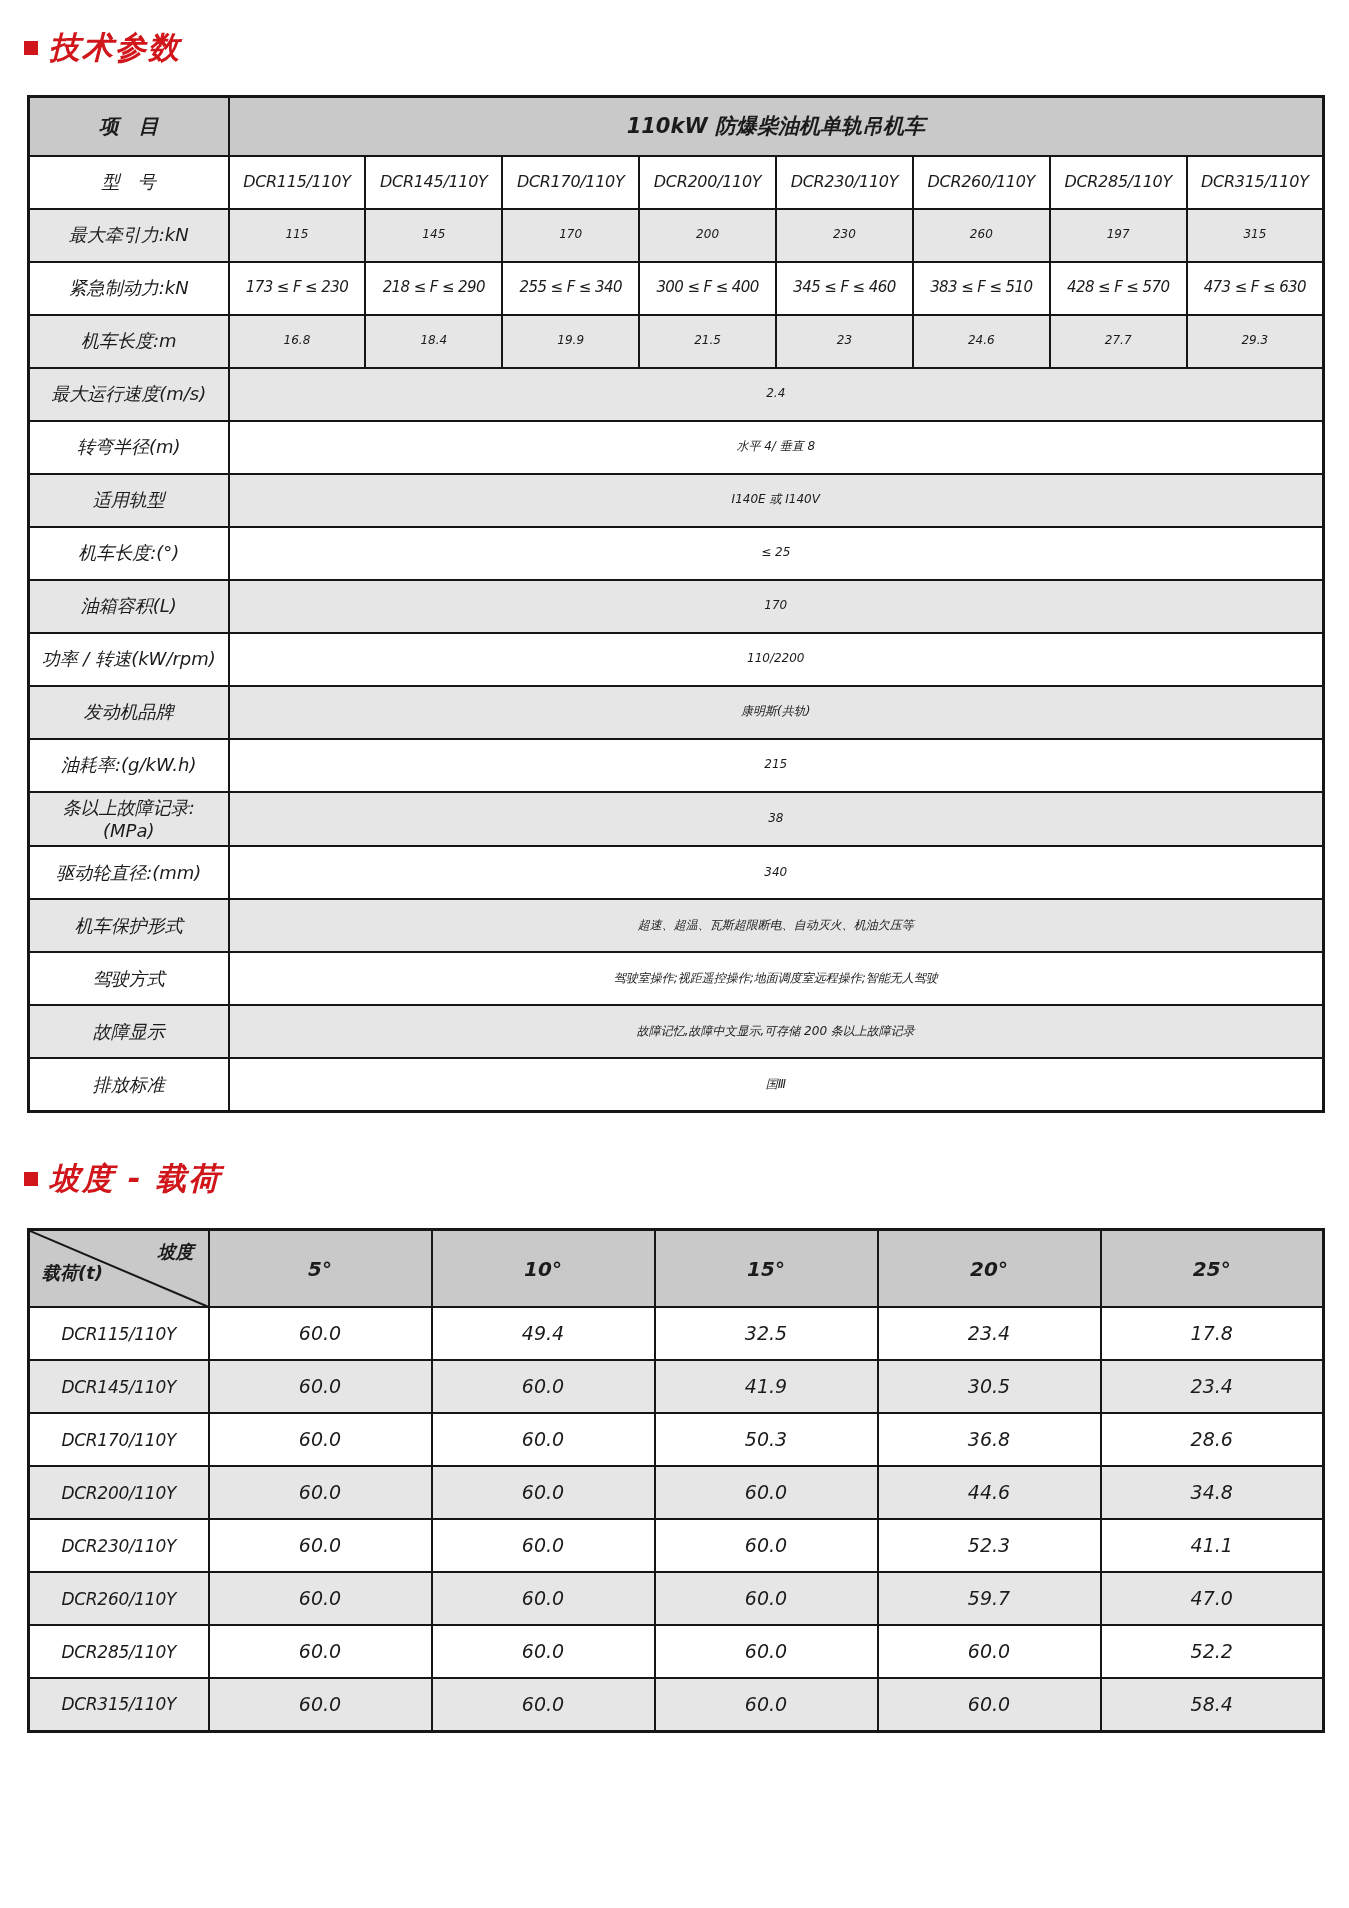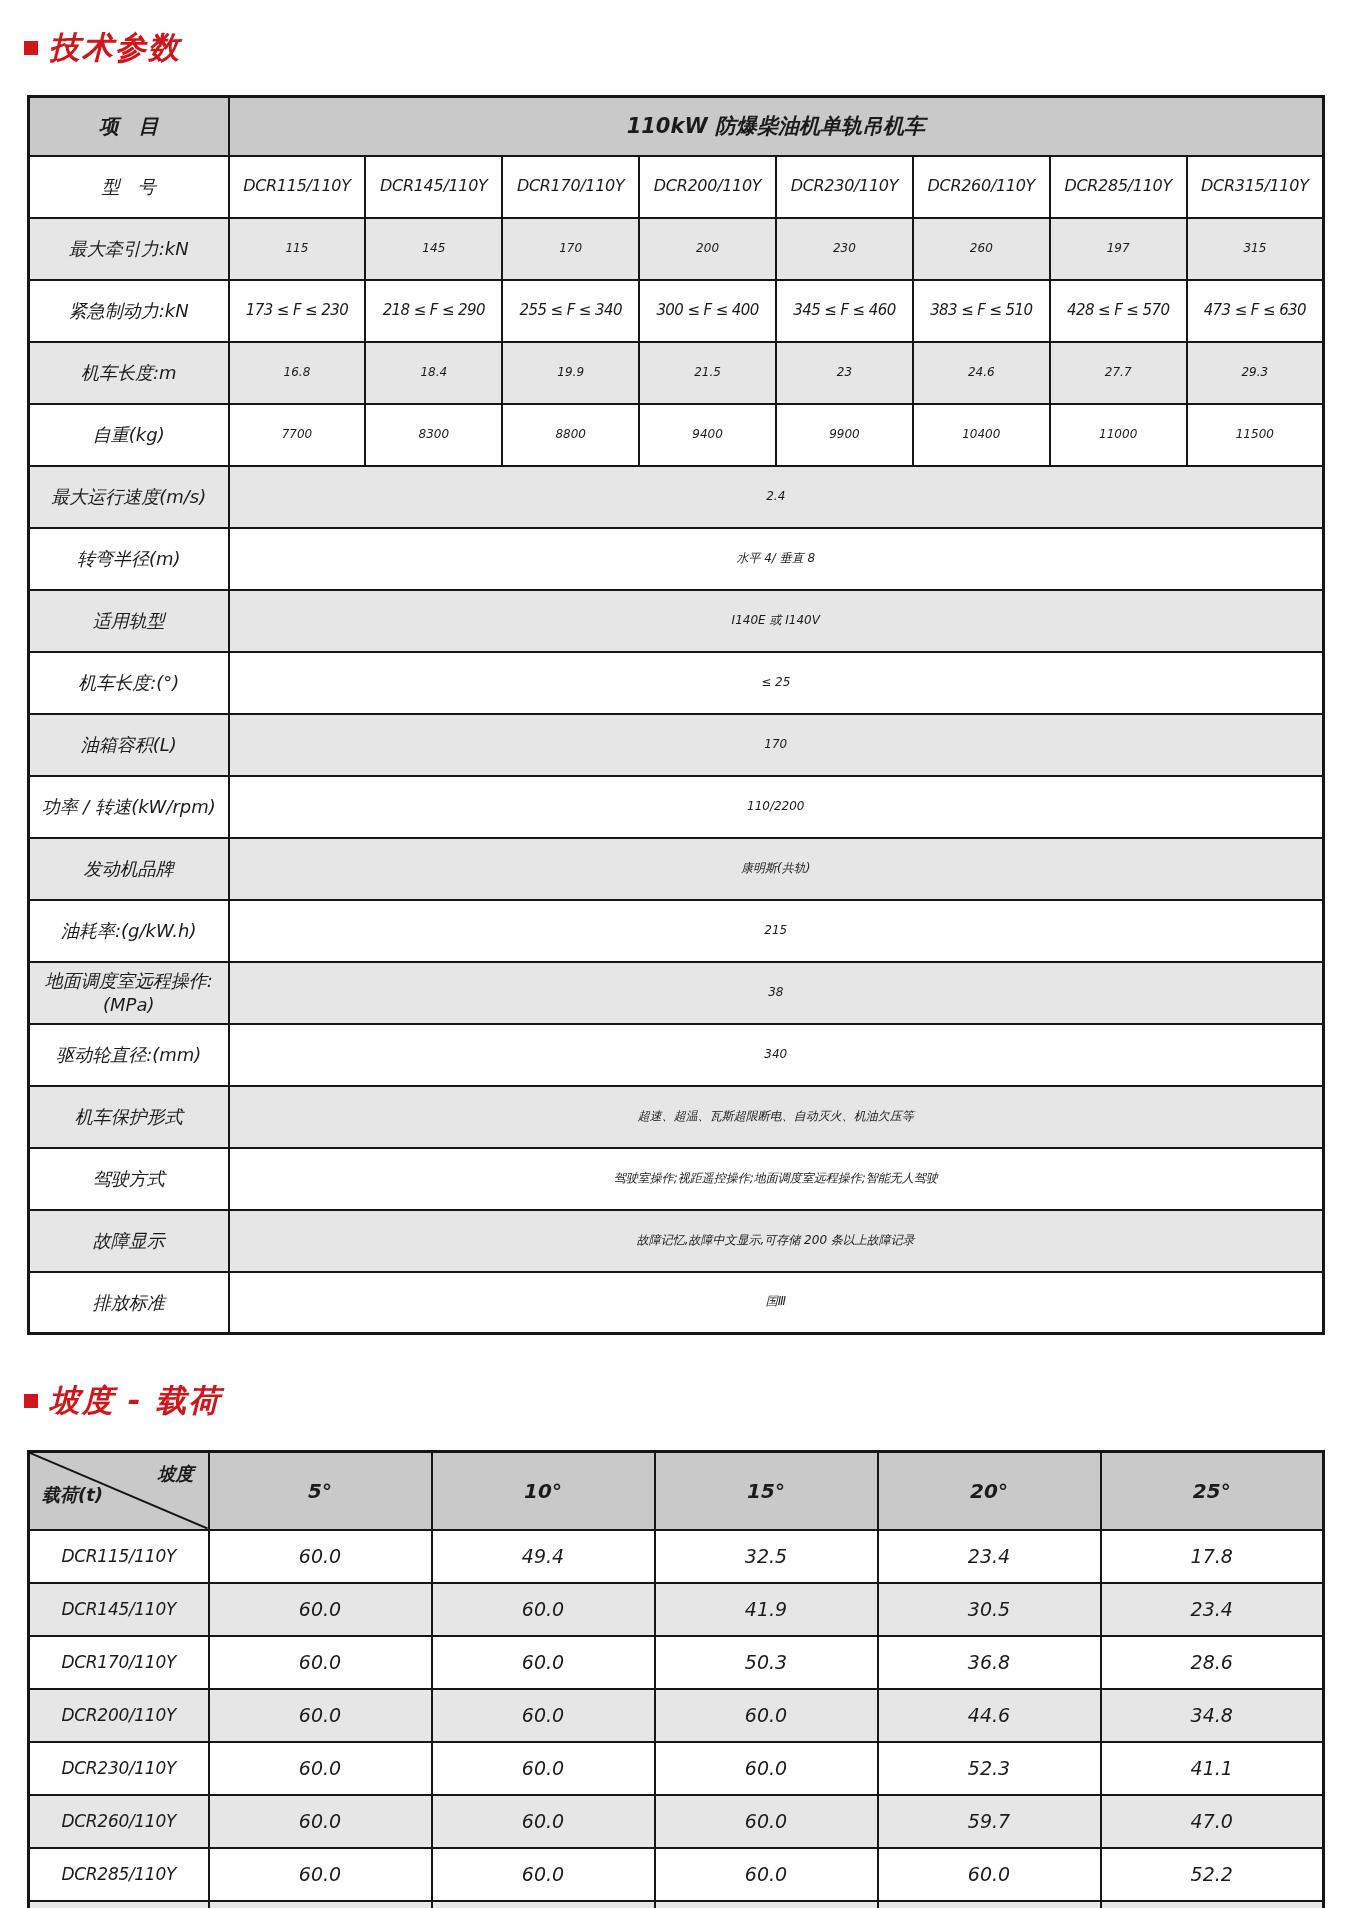--- a/index.html
+++ b/index.html
@@ -42,21 +42,21 @@
     vertical-align:middle;
     font-size:19px;
     padding:3px 4px;
     line-height:1.3;
   }
   .shade td { background:#e6e6e6; }
   .hdr { background:#c9c9c9 !important; font-weight:bold; }
 
   
   #spec-table { margin-top:26px; }
-  #spec-table tr { height:62px; }
+  #spec-table tr { height:53px; }
   #spec-table tr.hdr-row { height:59px; }
   #spec-table .label-cell { font-size:18px; white-space:pre-line; }
   #spec-table .hdr.label-cell { font-size:20px; }
   #spec-table .product { font-size:21px; }
   #spec-table .model-cell { font-size:16px; letter-spacing:-0.3px; }
   #spec-table .value-cell { font-size:12px; }
   #spec-table .value-cell.cond { font-size:15px; letter-spacing:-0.6px; padding:3px 1px; }
 
   
   #load-table { margin-top:28px; }
@@ -134,31 +134,20 @@
           <td class="label-cell">机车长度:m</td>
           <td class="value-cell">16.8</td>
           <td class="value-cell">18.4</td>
           <td class="value-cell">19.9</td>
           <td class="value-cell">21.5</td>
           <td class="value-cell">23</td>
           <td class="value-cell">24.6</td>
           <td class="value-cell">27.7</td>
           <td class="value-cell">29.3</td>
         </tr>
-        <tr>
-          <td class="label-cell">自重(kg)</td>
-          <td class="value-cell">7700</td>
-          <td class="value-cell">8300</td>
-          <td class="value-cell">8800</td>
-          <td class="value-cell">9400</td>
-          <td class="value-cell">9900</td>
-          <td class="value-cell">10400</td>
-          <td class="value-cell">11000</td>
-          <td class="value-cell">11500</td>
-        </tr>
         <tr class="shade">
           <td class="label-cell">最大运行速度(m/s)</td>
           <td class="value-cell" colspan="8">2.4</td>
         </tr>
         <tr>
           <td class="label-cell">转弯半径(m)</td>
           <td class="value-cell" colspan="8">水平 4/ 垂直 8</td>
         </tr>
         <tr class="shade">
           <td class="label-cell">适用轨型</td>
@@ -178,21 +167,21 @@
         </tr>
         <tr class="shade">
           <td class="label-cell">发动机品牌</td>
           <td class="value-cell" colspan="8">康明斯(共轨)</td>
         </tr>
         <tr>
           <td class="label-cell">油耗率:(g/kW.h)</td>
           <td class="value-cell" colspan="8">215</td>
         </tr>
         <tr class="shade">
-          <td class="label-cell">地面调度室远程操作:
+          <td class="label-cell">条以上故障记录:
 (MPa)</td>
           <td class="value-cell" colspan="8">38</td>
         </tr>
         <tr>
           <td class="label-cell">驱动轮直径:(mm)</td>
           <td class="value-cell" colspan="8">340</td>
         </tr>
         <tr class="shade">
           <td class="label-cell">机车保护形式</td>
           <td class="value-cell" colspan="8">超速、超温、瓦斯超限断电、自动灭火、机油欠压等</td>

